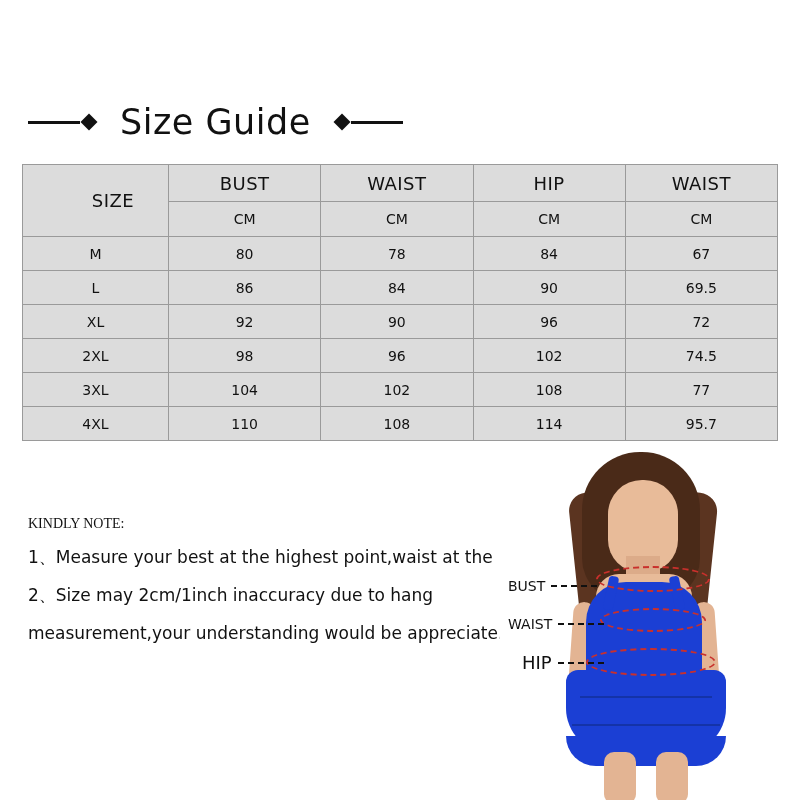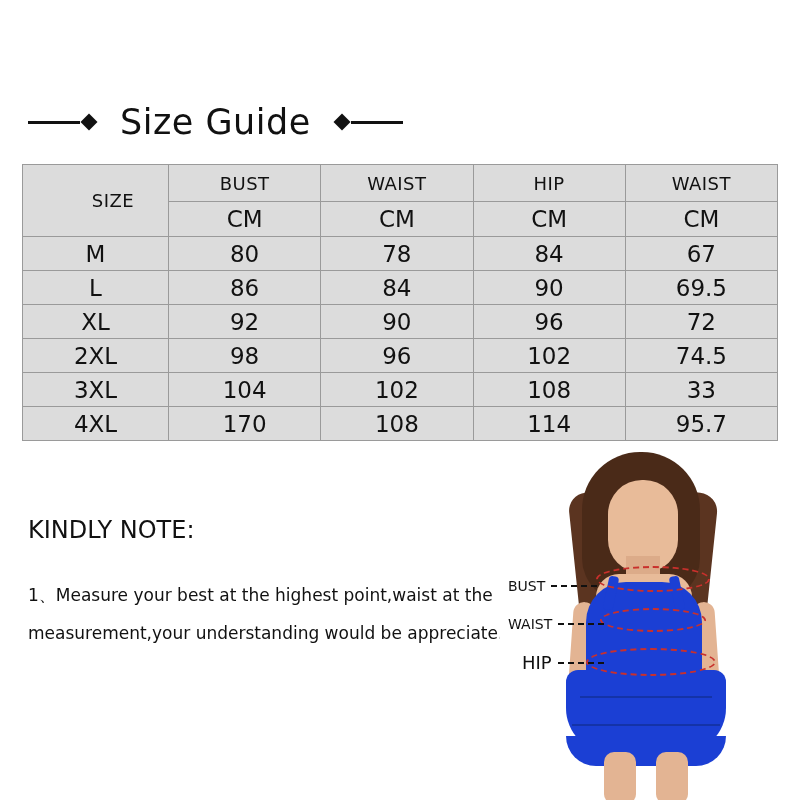--- a/index.html
+++ b/index.html
@@ -60,21 +60,21 @@
     left: 22px;
     top: 164px;
     width: 756px;
     border-collapse: collapse;
     table-layout: fixed;
     background: #dedede;
   }
   .size-table td {
     border: 1px solid #9a9a9a;
     text-align: center;
-    font-size: 23px;
+    font-size: 14px;
     color: #111;
     height: 30px;
     background: #dcdcdc;
   }
   .size-table .col-size {
     width: 108px;
     padding-left: 36px;
   }
   .size-table .head-main {
     font-size: 18px;
@@ -86,22 +86,23 @@
 
   
   .note {
     position: absolute;
     left: 28px;
     top: 516px;
     width: 480px;
     color: #111;
   }
   .note-title {
-    font-size: 24px;
-    margin-bottom: 32px;
+    font-size: 14px;
+    margin-bottom: 6px;
+    font-family: Liberation Serif, serif;
   }
   .note-line {
     font-size: 17px;
     line-height: 38px;
   }
 
   
   .photo {
     position: absolute;
     left: 500px;
@@ -362,35 +363,36 @@
     <td>98</td>
     <td>96</td>
     <td>102</td>
     <td>74.5</td>
   </tr>
   <tr class="data-row">
     <td>3XL</td>
     <td>104</td>
     <td>102</td>
     <td>108</td>
-    <td>33</td>
+    <td>77</td>
   </tr>
   <tr class="data-row">
     <td>4XL</td>
-    <td>170</td>
+    <td>110</td>
     <td>108</td>
     <td>114</td>
     <td>95.7</td>
   </tr>
 </tbody>
   </table>
 
 <div class="note">
   <div class="note-title">KINDLY NOTE:</div>
   <div class="note-line">1、Measure your best at the highest point,waist at the</div>
+  <div class="note-line">2、Size may 2cm/1inch inaccuracy due to hang</div>
   <div class="note-line">measurement,your understanding would be appreciate.</div>
 </div>
 
 <div class="photo">
   <div class="bg-fill"></div>
   <div class="fig-hair-left"></div>
   <div class="fig-hair-right"></div>
   <div class="fig-hair"></div>
   <div class="fig-face"></div>
   <div class="fig-neck"></div>

